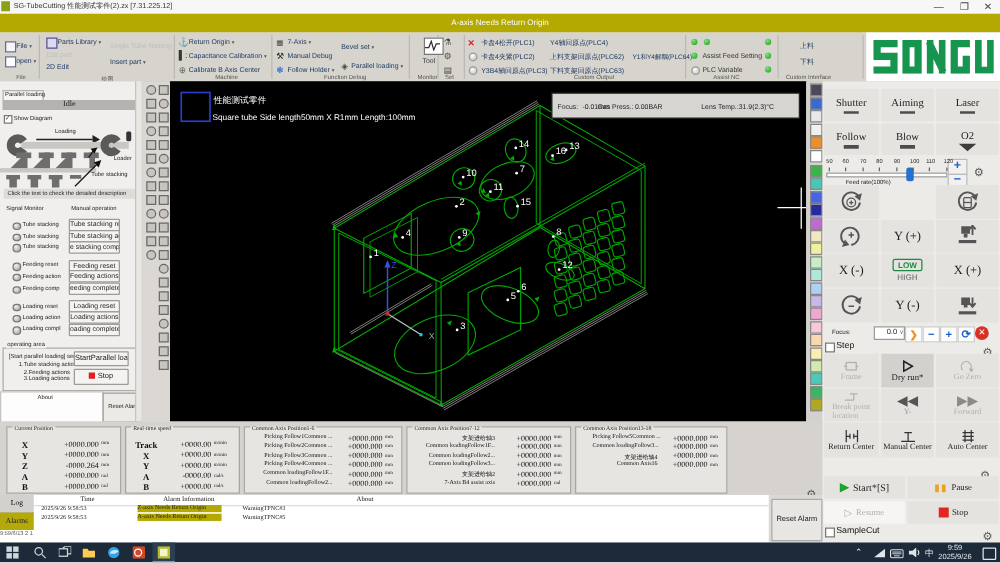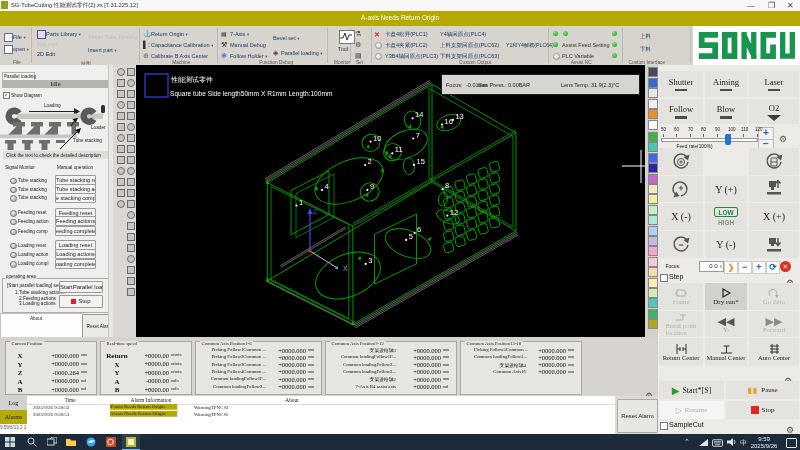--- a/index.html
+++ b/index.html
@@ -636,21 +636,21 @@
           <div class="grow" style="left: 0px; top: 35.3px; width: 73px; text-align: right; font-size: 7px; transform: scale(0.92); transform-origin: 100% 0px;">+0000.000</div>
           <div class="grow" style="left: 75px; top: 36.8px; font-size: 5px; transform: scale(0.8); transform-origin: 0px 0px;">rad</div>
           <div class="grow" style="left: 0px; top: 44.4px; width: 28px; text-align: center; font-weight: bold; font-size: 7px;">B</div>
           <div class="grow" style="left: 0px; top: 43.9px; width: 73px; text-align: right; font-size: 7px; transform: scale(0.92); transform-origin: 100% 0px;">+0000.000</div>
           <div class="grow" style="left: 75px; top: 45.4px; font-size: 5px; transform: scale(0.8); transform-origin: 0px 0px;">rad</div>
         </div>
       </div>
   <div class="gbox" style="left:100px;width:90px;">
         <div class="gtitle">Real-time speed</div>
         <div id="box2">
-          <div class="grow" style="left: 0px; top: 10px; width: 32px; text-align: center; font-weight: bold; font-size: 7px;">Return</div>
+          <div class="grow" style="left: 0px; top: 10px; width: 32px; text-align: center; font-weight: bold; font-size: 7px;">Track</div>
           <div class="grow" style="left: 0px; top: 9.5px; width: 68px; text-align: right; font-size: 7px; transform: scale(0.92); transform-origin: 100% 0px;">+0000.00</div>
           <div class="grow" style="left: 70px; top: 11px; font-size: 5px; transform: scale(0.8); transform-origin: 0px 0px;">m/min</div>
           <div class="grow" style="left: 0px; top: 18.6px; width: 32px; text-align: center; font-weight: bold; font-size: 7px;">X</div>
           <div class="grow" style="left: 0px; top: 18.1px; width: 68px; text-align: right; font-size: 7px; transform: scale(0.92); transform-origin: 100% 0px;">+0000.00</div>
           <div class="grow" style="left: 70px; top: 19.6px; font-size: 5px; transform: scale(0.8); transform-origin: 0px 0px;">m/min</div>
           <div class="grow" style="left: 0px; top: 27.2px; width: 32px; text-align: center; font-weight: bold; font-size: 7px;">Y</div>
           <div class="grow" style="left: 0px; top: 26.7px; width: 68px; text-align: right; font-size: 7px; transform: scale(0.92); transform-origin: 100% 0px;">+0000.00</div>
           <div class="grow" style="left: 70px; top: 28.2px; font-size: 5px; transform: scale(0.8); transform-origin: 0px 0px;">m/min</div>
           <div class="grow" style="left: 0px; top: 35.8px; width: 32px; text-align: center; font-weight: bold; font-size: 7px;">A</div>
           <div class="grow" style="left: 0px; top: 35.3px; width: 68px; text-align: right; font-size: 7px; transform: scale(0.92); transform-origin: 100% 0px;">-0000.00</div>

